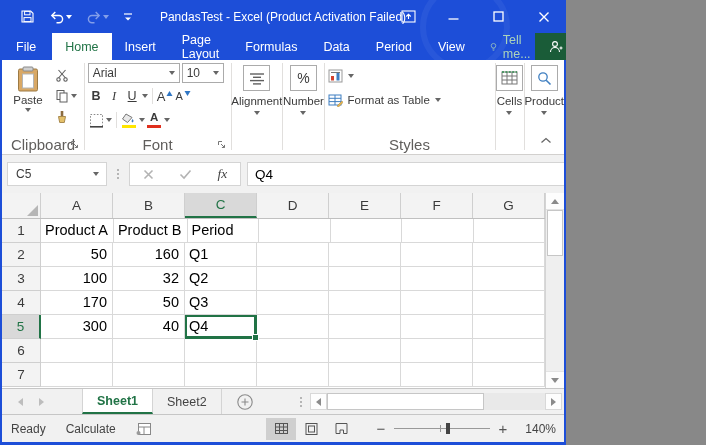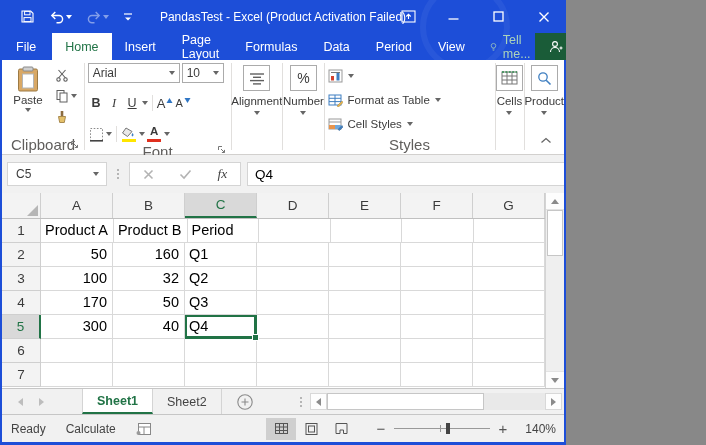--- a/index.html
+++ b/index.html
@@ -34,21 +34,21 @@
   
   .ribbon { position:absolute; top:60px; left:2px; right:2px; height:95px; background:#fff; border-bottom:1px solid #d2d0ce; display:flex; }
   .rsep { width:1px; background:#e1dfdd; margin:3px 0 4px 0; }
   .group { display:flex; flex-direction:column; padding:3px 3px 0 3px; }
   .gcontent { flex:1; display:flex; }
   .glabel { height:16px; text-align:center; font-size:15px; color:#605e5c; position:relative; line-height:14px; }
   .launcher { position:absolute; right:2px; bottom:3px; }
   .bigbtn { width:46px; display:flex; flex-direction:column; align-items:center; justify-content:flex-start; padding-top:3px; gap:2px; font-size:11.5px; }
   .minicol { display:flex; flex-direction:column; justify-content:flex-start; gap:3px; padding:3px 2px; }
   .minibtn { display:flex; align-items:center; gap:2px; height:18px; padding:0 2px; }
-  .fontgrp { width:140px; display:flex; flex-direction:column; gap:9px; }
+  .fontgrp { width:140px; display:flex; flex-direction:column; gap:2px; }
   .combo { border:1px solid #ababab; height:20px; display:flex; align-items:center; font-size:12px; padding:0 4px; background:#fff; }
   .combo .tri-down { margin-left:auto; }
   .fg-row { display:flex; align-items:center; height:22px; gap:1px; }
   .tbtn { min-width:17px; height:20px; display:flex; align-items:center; justify-content:center; font-size:12.5px; }
   .vdiv { width:1px; height:16px; background:#e1dfdd; margin:0 3px; }
   .u-ul { text-decoration:underline; }
   .i-it { font-style:italic; font-family:"Liberation Serif",serif; }
   .colorbar { display:block; width:14px; height:3px; margin-top:1px; }
   .stack { display:flex; flex-direction:column; align-items:center; line-height:1; }
   .collapsed { width:56px; display:flex; flex-direction:column; align-items:center; padding-top:5px; font-size:11.5px; }
@@ -367,31 +367,20 @@
             <svg width="15" height="14" viewBox="0 0 15 14">
                 <rect x="1" y="2" width="12" height="10" fill="#fff" stroke="#3f7fc1"></rect>
                 <line x1="1" y1="5.3" x2="13" y2="5.3" stroke="#3f7fc1"></line>
                 <line x1="1" y1="8.6" x2="13" y2="8.6" stroke="#3f7fc1"></line>
                 <line x1="7" y1="2" x2="7" y2="12" stroke="#3f7fc1"></line>
                 <path d="M9 13 L14 8 L15 9.5 L10.5 14 z" fill="#e8b64c" stroke="#a98a4e" stroke-width="0.6"></path>
               </svg>
             <span>Format as Table</span>
             <span class="tri-down"></span>
           </div>
-          <div class="stylerow">
-            <svg width="15" height="14" viewBox="0 0 15 14">
-                <rect x="1" y="2" width="12" height="10" fill="#fff" stroke="#999"></rect>
-                <rect x="1" y="8" width="6" height="4" fill="#e8944c"></rect>
-                <rect x="7" y="8" width="6" height="4" fill="#6fa8dc"></rect>
-                <line x1="1" y1="5" x2="13" y2="5" stroke="#999"></line>
-                <path d="M10 12.5 L14 8.5 L15 10 L11.5 13.5 z" fill="#3f7fc1" stroke="#2f5f91" stroke-width="0.5"></path>
-              </svg>
-            <span>Cell Styles</span>
-            <span class="tri-down"></span>
-          </div>
         </div>
       </div>
       <div class="glabel"><span>Styles</span></div>
     </div>
     <div class="rsep"></div>
 
     <div class="collapsed" style="width:46px">
       <div class="icbox">
         <svg width="17" height="14" viewBox="0 0 17 14">
             <rect x="1" y="1" width="15" height="12" fill="#fff" stroke="#777"></rect>

